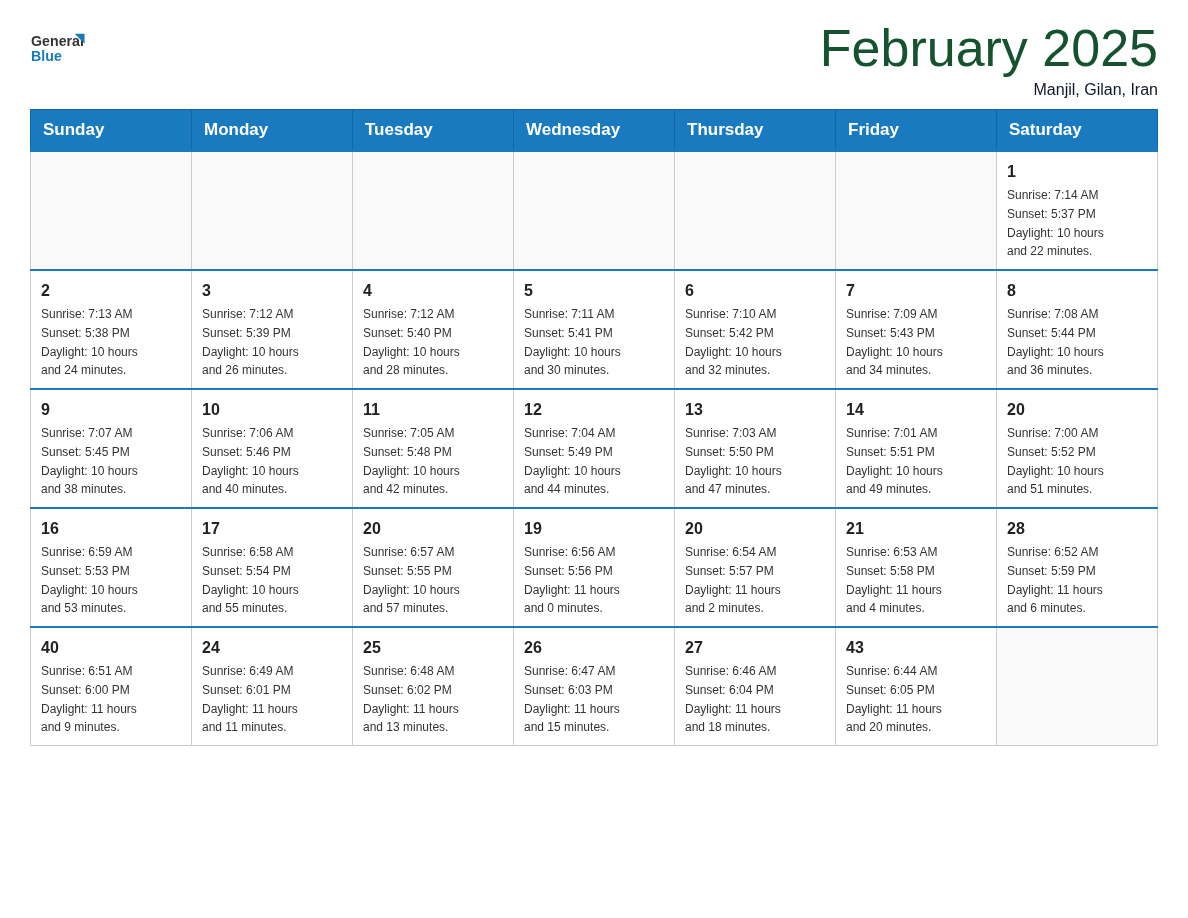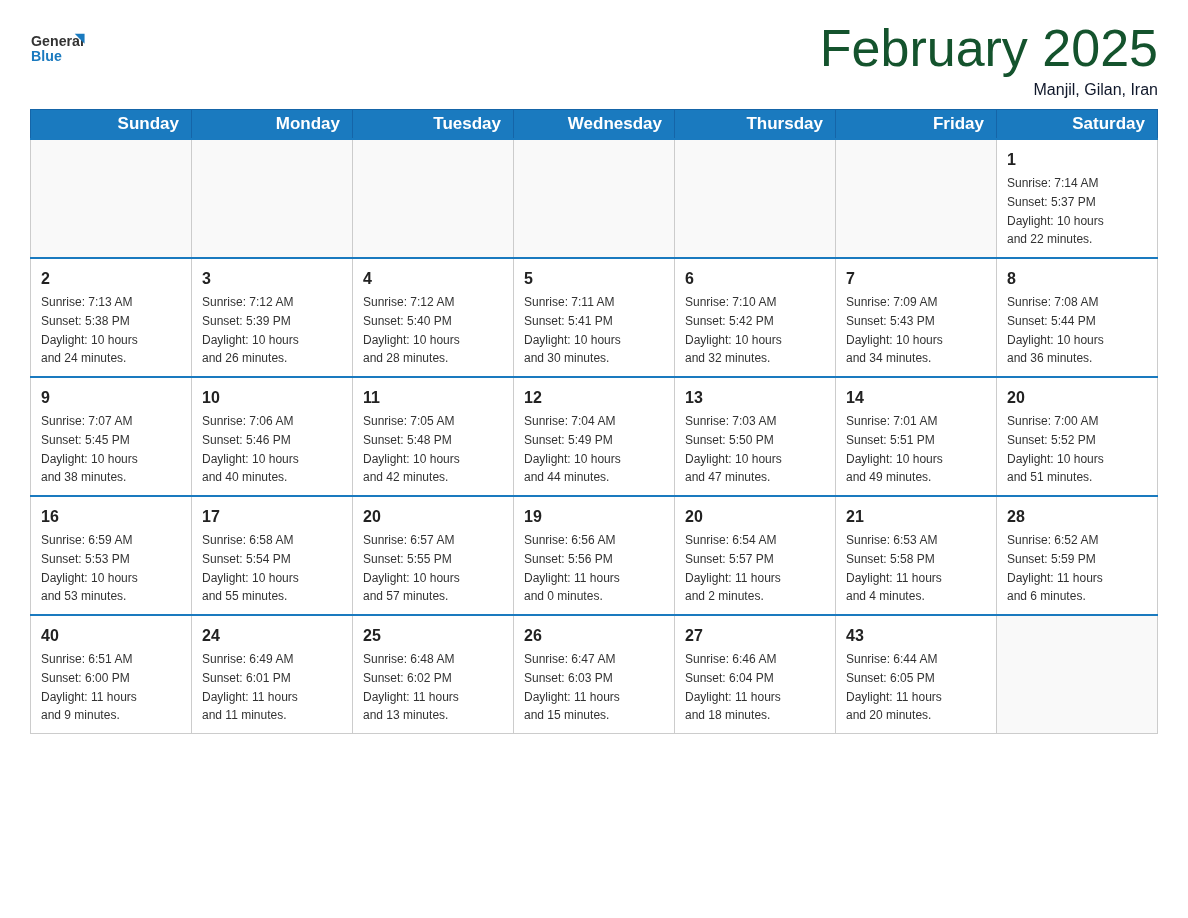--- a/index.html
+++ b/index.html
@@ -38,22 +38,22 @@
     .calendar {
       width: 100%;
       border-collapse: collapse;
       margin-top: 10px;
     }
     .calendar th {
       background-color: #1a7abf;
       color: #fff;
       font-size: 17px;
       font-weight: bold;
-      padding: 4px 12px;
-      text-align: right;
+      padding: 10px 12px;
+      text-align: left;
       border: 1px solid #1565a8;
     }
     .calendar td {
       border: 1px solid #ccc;
       vertical-align: top;
       padding: 8px 10px;
       width: calc(100% / 7);
       min-height: 110px;
       font-size: 12.5px;
       color: #333;

